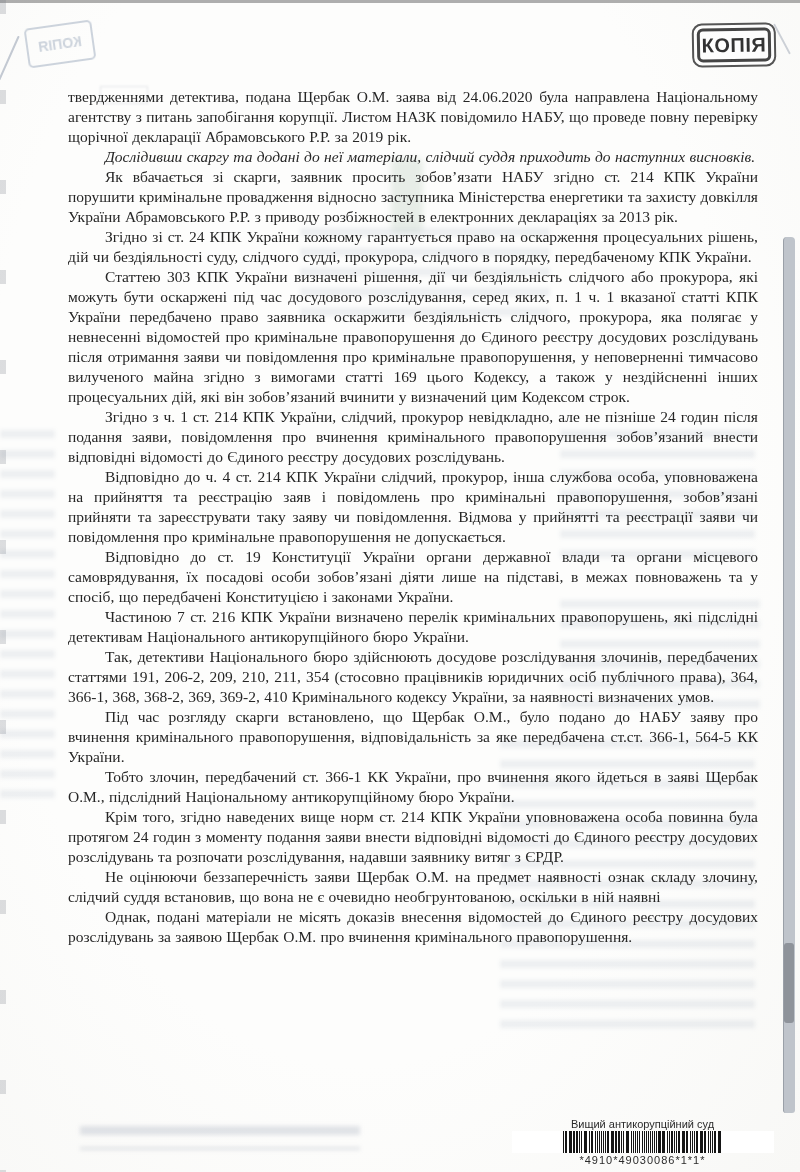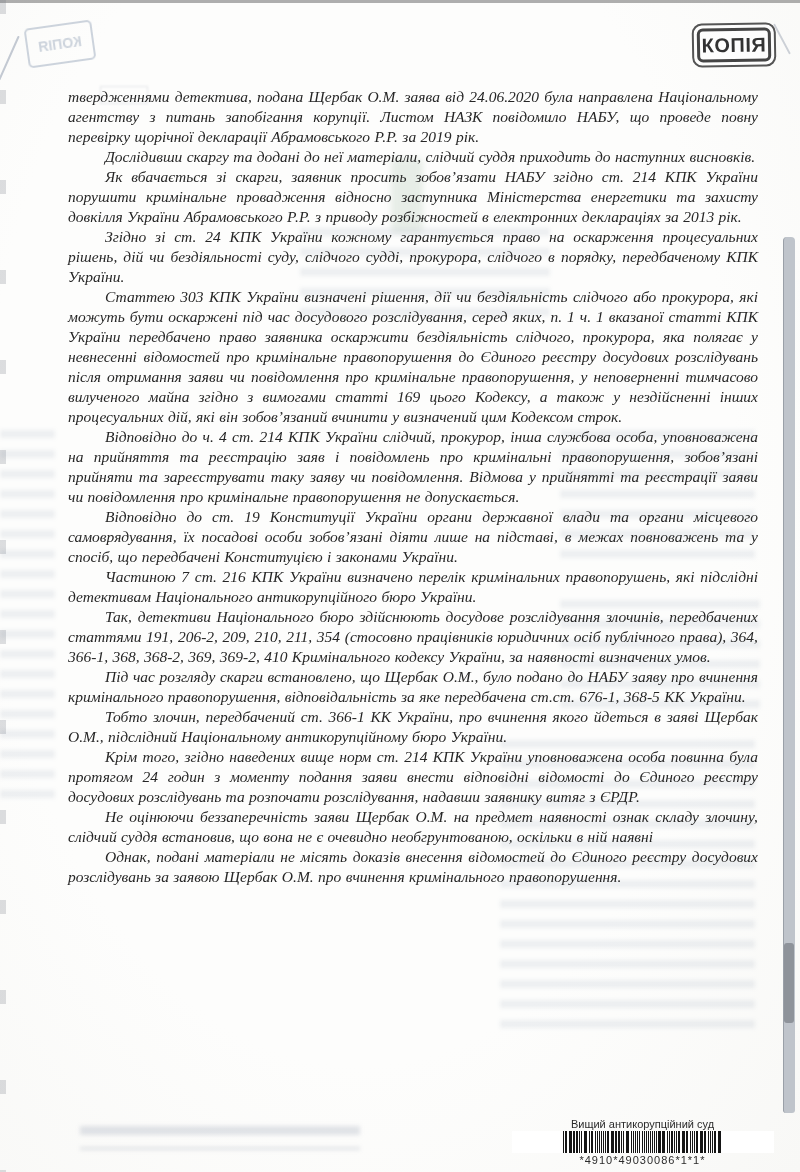--- a/index.html
+++ b/index.html
@@ -55,21 +55,21 @@
   }
 
   
   .textblock{
     position:absolute;left:68px;top:87px;width:690px;
     font-size:15.5px;line-height:20px;color:#262626;
     text-align:justify;
     filter:blur(.25px);
     word-spacing:.5px;
   }
-  .textblock p{margin:0;text-indent:37px;font-style:italic;}
+  .textblock p{margin:0;text-indent:37px;}
   .textblock p.no-indent{text-indent:0;}
   .textblock p.italic{font-style:italic;}
 
   
   .scroll-track{
     position:absolute;left:783px;top:237px;width:11px;height:876px;
     background:#bfc4cb;border-left:1px solid #9aa0a8;border-radius:4px 4px 3px 3px;
   }
   .scroll-thumb{
     position:absolute;left:0px;top:706px;width:10px;height:80px;
@@ -114,25 +114,26 @@
       <span>КОПІЯ</span>
     </div>
   </div>
 
   <div class="textblock">
     <p class="no-indent">твердженнями детектива, подана Щербак О.М. заява від 24.06.2020 була направлена Національному агентству з питань запобігання корупції. Листом НАЗК повідомило НАБУ, що проведе повну перевірку щорічної декларації Абрамовського Р.Р. за 2019 рік.</p>
     <p class="italic">Дослідивши скаргу та додані до неї матеріали, слідчий суддя приходить до наступних висновків.</p>
     <p>Як вбачається зі скарги, заявник просить зобов’язати НАБУ згідно ст. 214 КПК України порушити кримінальне провадження відносно заступника Міністерства енергетики та захисту довкілля України Абрамовського Р.Р. з приводу розбіжностей в електронних деклараціях за 2013 рік.</p>
     <p>Згідно зі ст. 24 КПК України кожному гарантується право на оскарження процесуальних рішень, дій чи бездіяльності суду, слідчого судді, прокурора, слідчого в порядку, передбаченому КПК України.</p>
     <p>Статтею 303 КПК України визначені рішення, дії чи бездіяльність слідчого або прокурора, які можуть бути оскаржені під час досудового розслідування, серед яких, п. 1 ч. 1 вказаної статті КПК України передбачено право заявника оскаржити бездіяльність слідчого, прокурора, яка полягає у невнесенні відомостей про кримінальне правопорушення до Єдиного реєстру досудових розслідувань після отримання заяви чи повідомлення про кримінальне правопорушення, у неповерненні тимчасово вилученого майна згідно з вимогами статті 169 цього Кодексу, а також у нездійсненні інших процесуальних дій, які він зобов’язаний вчинити у визначений цим Кодексом строк.</p>
+    <p>Згідно з ч. 1 ст. 214 КПК України, слідчий, прокурор невідкладно, але не пізніше 24 годин після подання заяви, повідомлення про вчинення кримінального правопорушення зобов’язаний внести відповідні відомості до Єдиного реєстру досудових розслідувань.</p>
     <p>Відповідно до ч. 4 ст. 214 КПК України слідчий, прокурор, інша службова особа, уповноважена на прийняття та реєстрацію заяв і повідомлень про кримінальні правопорушення, зобов’язані прийняти та зареєструвати таку заяву чи повідомлення. Відмова у прийнятті та реєстрації заяви чи повідомлення про кримінальне правопорушення не допускається.</p>
     <p>Відповідно до ст. 19 Конституції України органи державної влади та органи місцевого самоврядування, їх посадові особи зобов’язані діяти лише на підставі, в межах повноважень та у спосіб, що передбачені Конституцією і законами України.</p>
     <p>Частиною 7 ст. 216 КПК України визначено перелік кримінальних правопорушень, які підслідні детективам Національного антикорупційного бюро України.</p>
     <p>Так, детективи Національного бюро здійснюють досудове розслідування злочинів, передбачених статтями 191, 206-2, 209, 210, 211, 354 (стосовно працівників юридичних осіб публічного права), 364, 366-1, 368, 368-2, 369, 369-2, 410 Кримінального кодексу України, за наявності визначених умов.</p>
-    <p>Під час розгляду скарги встановлено, що Щербак О.М., було подано до НАБУ заяву про вчинення кримінального правопорушення, відповідальність за яке передбачена ст.ст. 676-1, 368-5 КК України.</p>
+    <p>Під час розгляду скарги встановлено, що Щербак О.М., було подано до НАБУ заяву про вчинення кримінального правопорушення, відповідальність за яке передбачена ст.ст. 366-1, 564-5 КК України.</p>
     <p>Тобто злочин, передбачений ст. 366-1 КК України, про вчинення якого йдеться в заяві Щербак О.М., підслідний Національному антикорупційному бюро України.</p>
     <p>Крім того, згідно наведених вище норм ст. 214 КПК України уповноважена особа повинна була протягом 24 годин з моменту подання заяви внести відповідні відомості до Єдиного реєстру досудових розслідувань та розпочати розслідування, надавши заявнику витяг з ЄРДР.</p>
     <p>Не оцінюючи беззаперечність заяви Щербак О.М. на предмет наявності ознак складу злочину, слідчий суддя встановив, що вона не є очевидно необгрунтованою, оскільки в ній наявні</p>
     <p>Однак, подані матеріали не місять доказів внесення відомостей до Єдиного реєстру досудових розслідувань за заявою Щербак О.М. про вчинення кримінального правопорушення.</p>
   </div>
 
   <div class="scroll-track">
     <div class="scroll-thumb"></div>
   </div>
 

